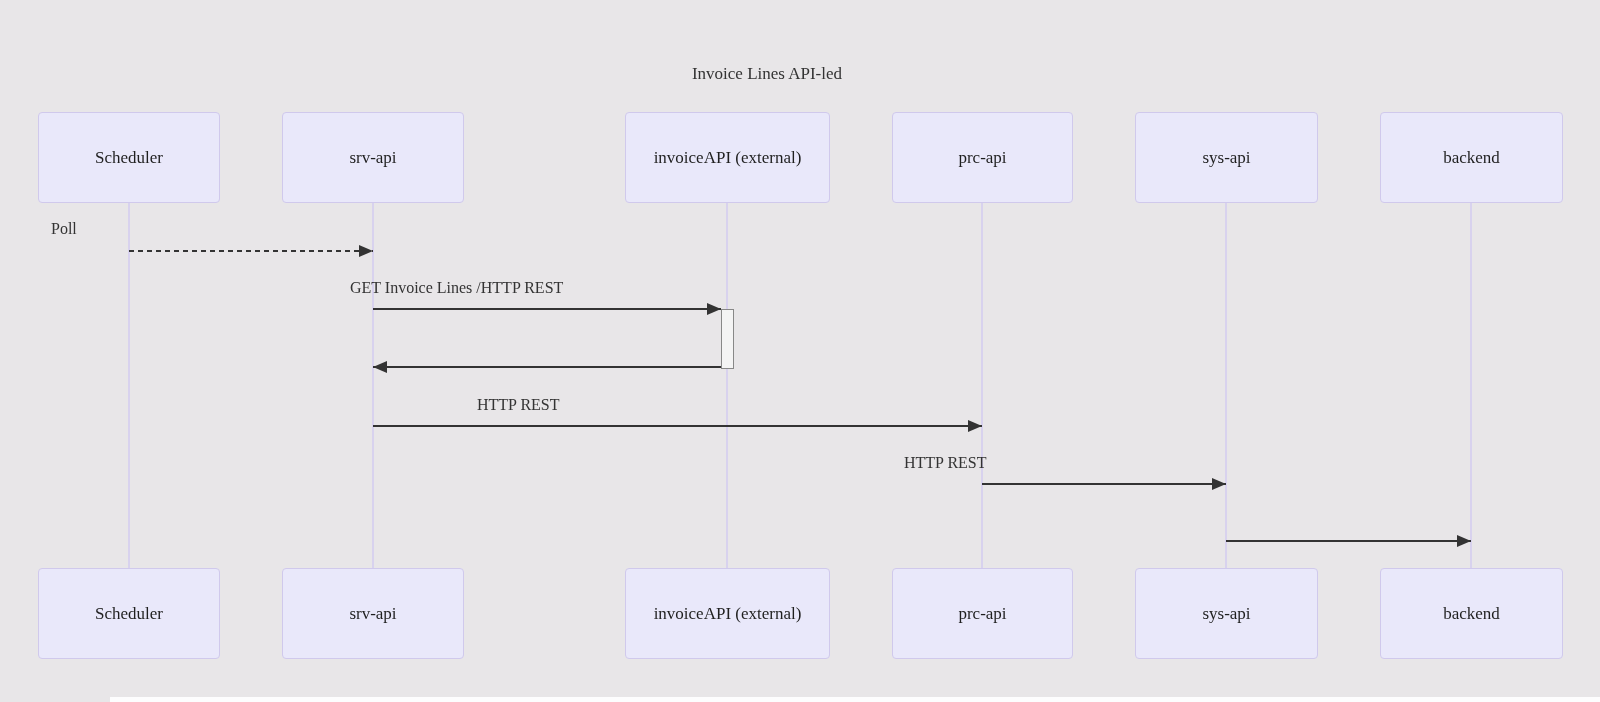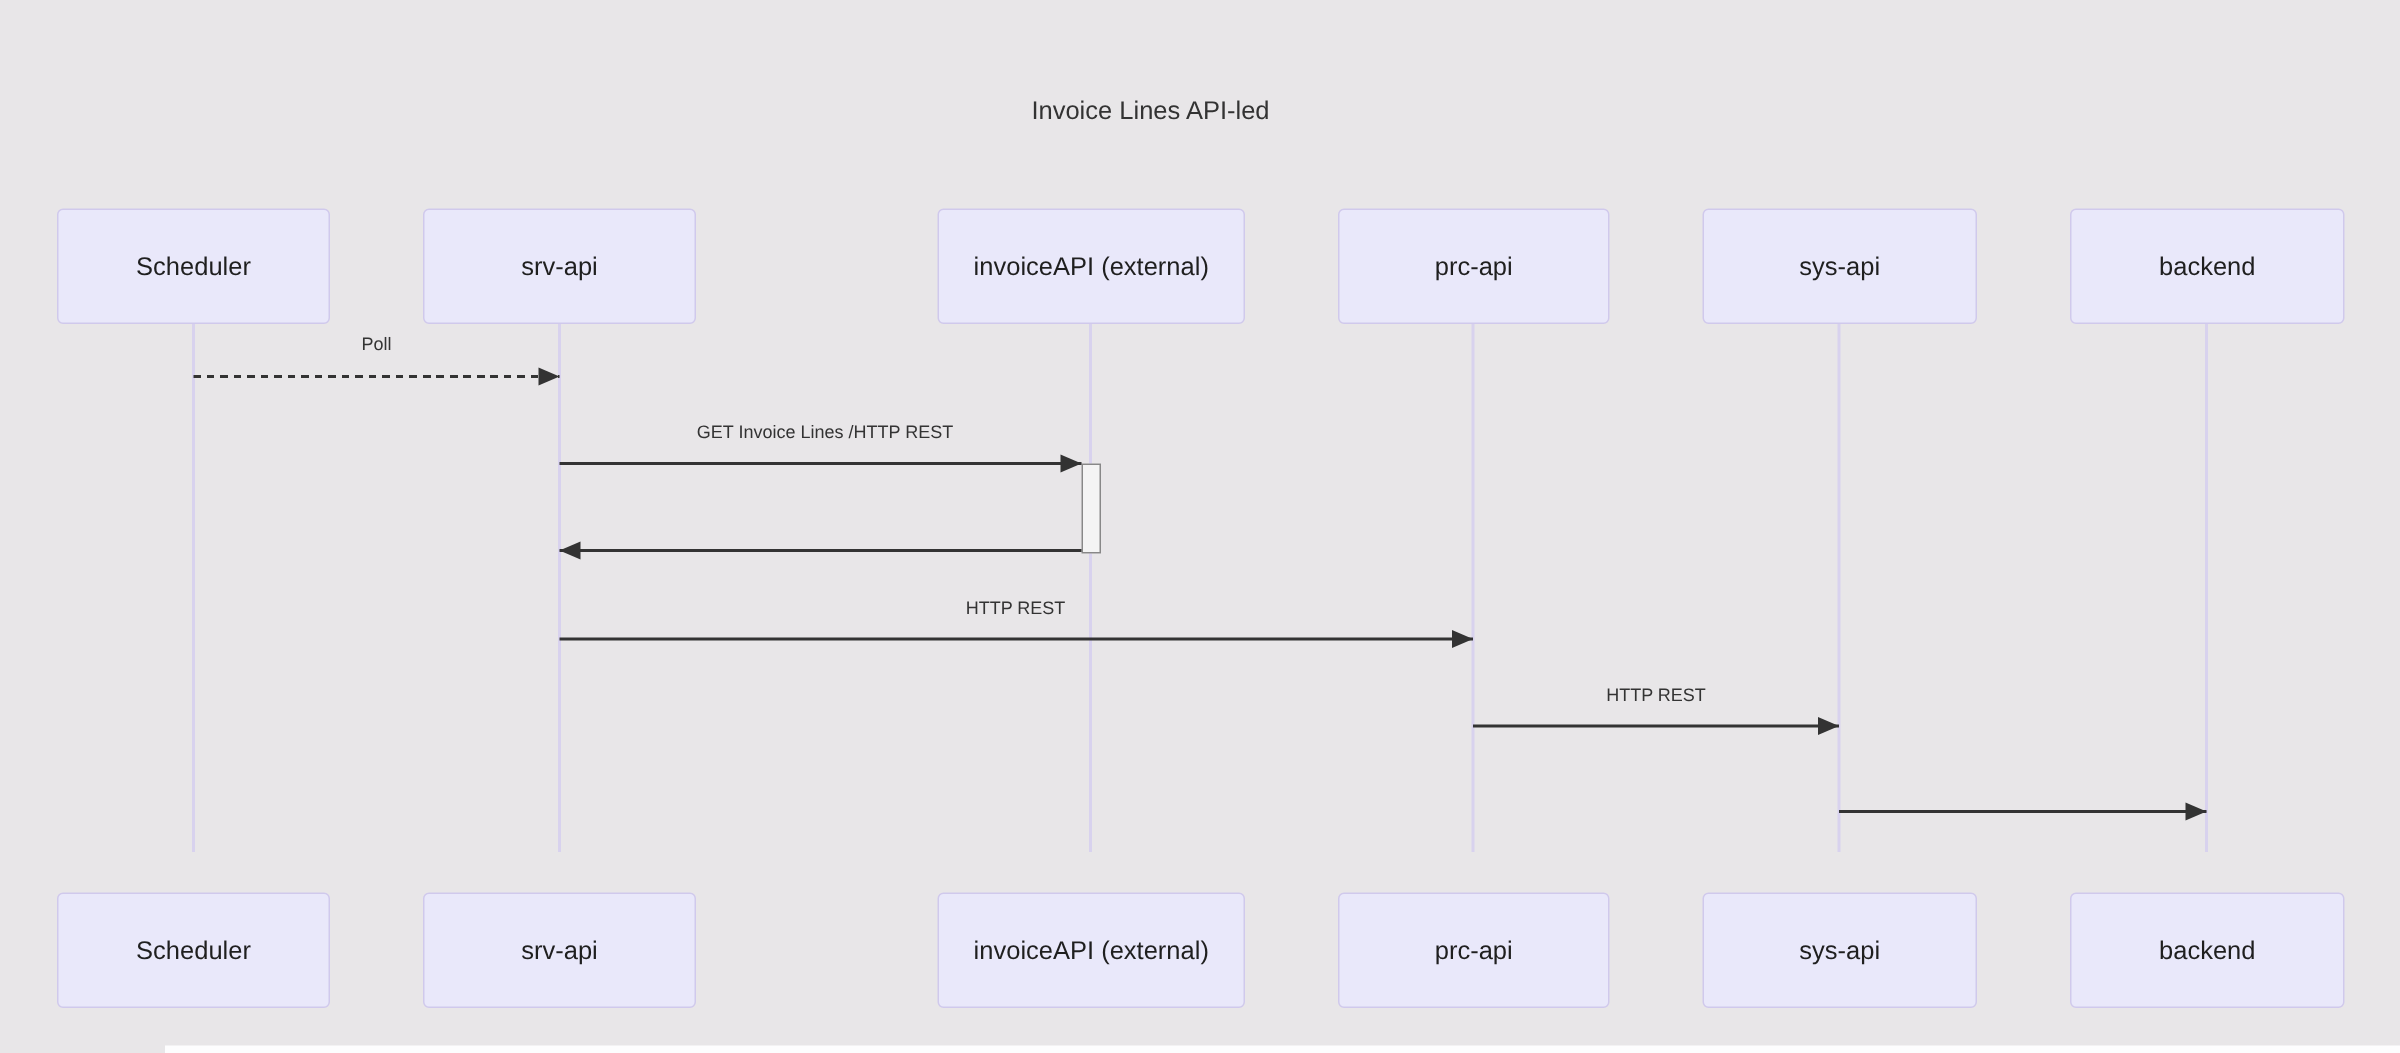--- a/index.html
+++ b/index.html
@@ -1,42 +1,42 @@
 <!DOCTYPE html>
 <html style="--background: #e8e6e8; --actor-fill: #e9e8fa; --actor-border: #d0c9ec; --lifeline: #d8d2ee; --message: #333333; --activation-fill: #f4f4f4; --activation-border: #888888;"><head>
 <meta charset="utf-8">
 <style>
   html,body { margin:0; padding:0; }
   .canvas {
     position:relative; width:1600px; height:702px;
     background:var(--background,#e8e6e8);
-    font-family:Liberation Sans, sans-serif;
+    font-family:Liberation Serif, serif;
     overflow:hidden;
   }
   .title {
     position:absolute; left:567px; top:64px; width:400px;
     text-align:center; font-size:17px; color:#333;
   }
   .actor {
-    position:absolute; height:77px; box-sizing:border-box;
+    position:absolute; height:91px; box-sizing:border-box;
     background:var(--actor-fill,#e9e8fa);
     border:1px solid var(--actor-border,#d0c9ec);
     border-radius:4px;
     display:flex; align-items:center; justify-content:center;
-    font-size:17px; color:#1f1f1f;margin-top:27px;
+    font-size:17px; color:#1f1f1f;
   }
   .actor.top { top:112px; }
   .actor.bottom { top:568px; }
   .lifeline {
     position:absolute; top:189px; height:379px; width:2px;
     background:var(--lifeline,#d8d2ee);
   }
   .msg-label {
     position:absolute; width:400px; height:22px; line-height:22px;
-    text-align:center; font-size:12px; color:var(--message,#333);
+    text-align:left; font-size:16px; color:var(--message,#333);
   }
   .msg-line {
     position:absolute; height:2px;
     background:var(--message,#333);
   }
   .msg-line.dashed {
     background:repeating-linear-gradient(90deg, var(--message,#333) 0 5px, transparent 5px 9px);
   }
   .msg-line::after {
     content:""; position:absolute; top:-5px; width:0; height:0;

